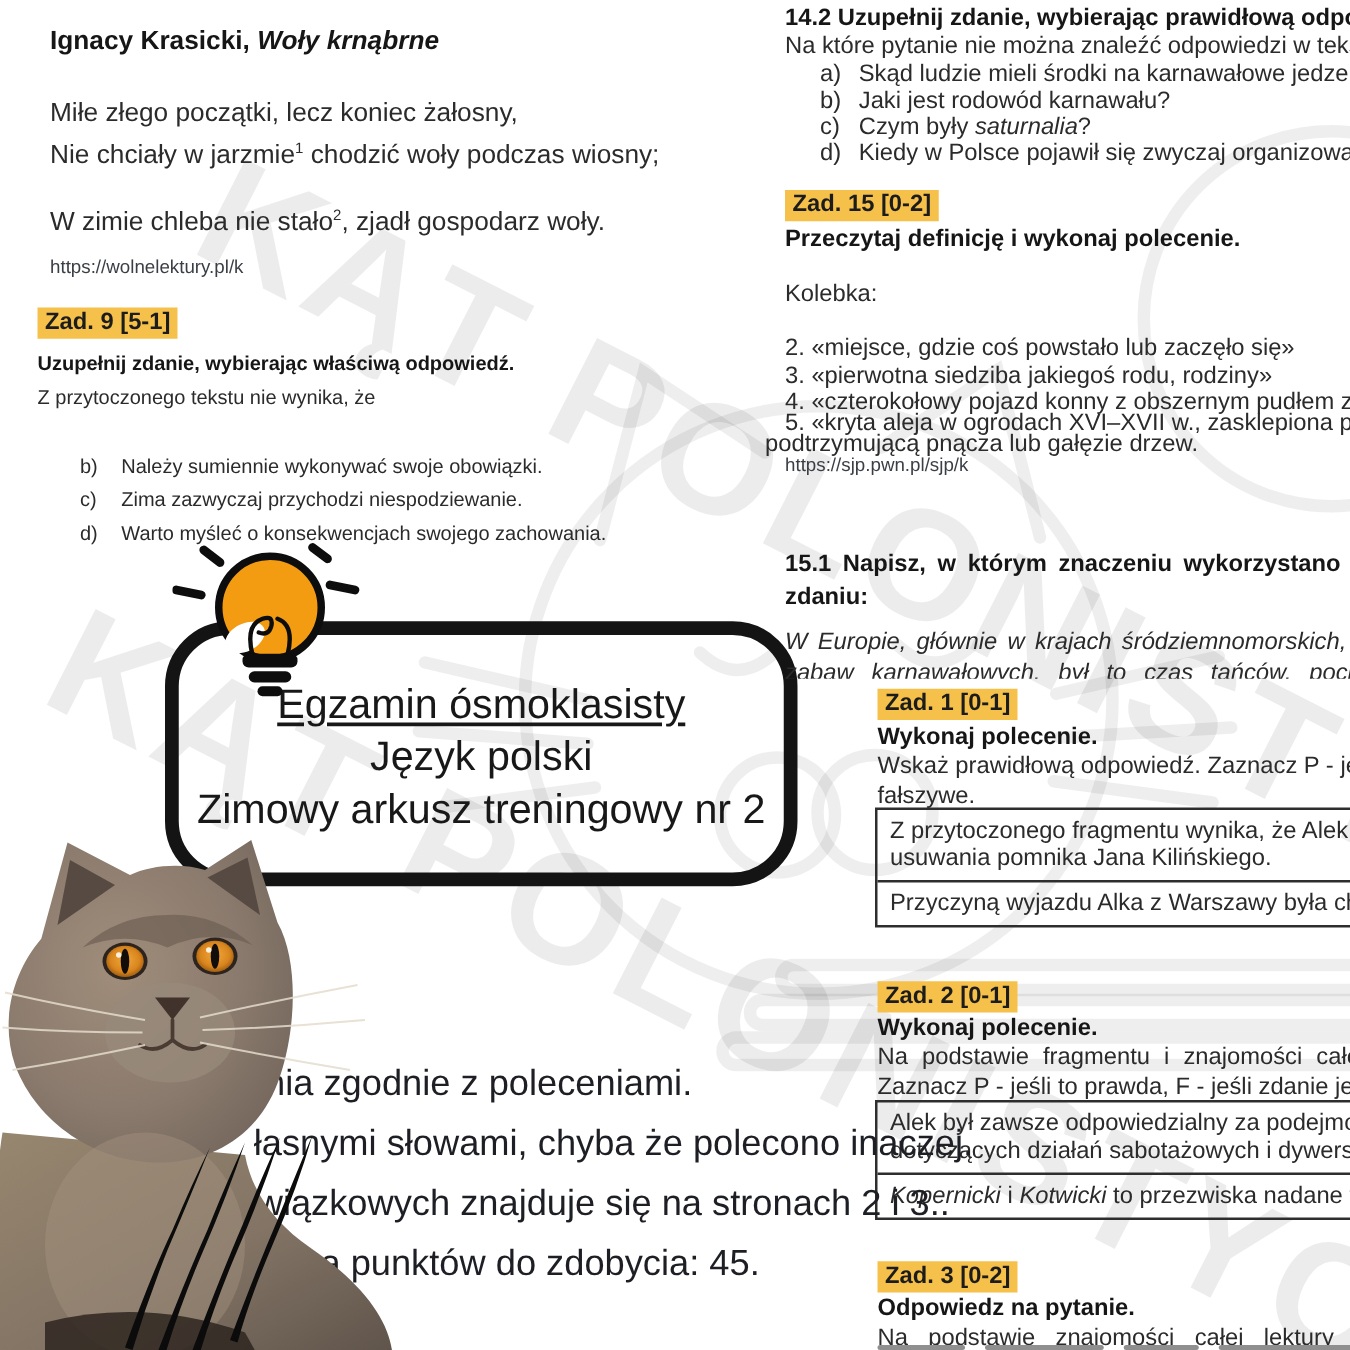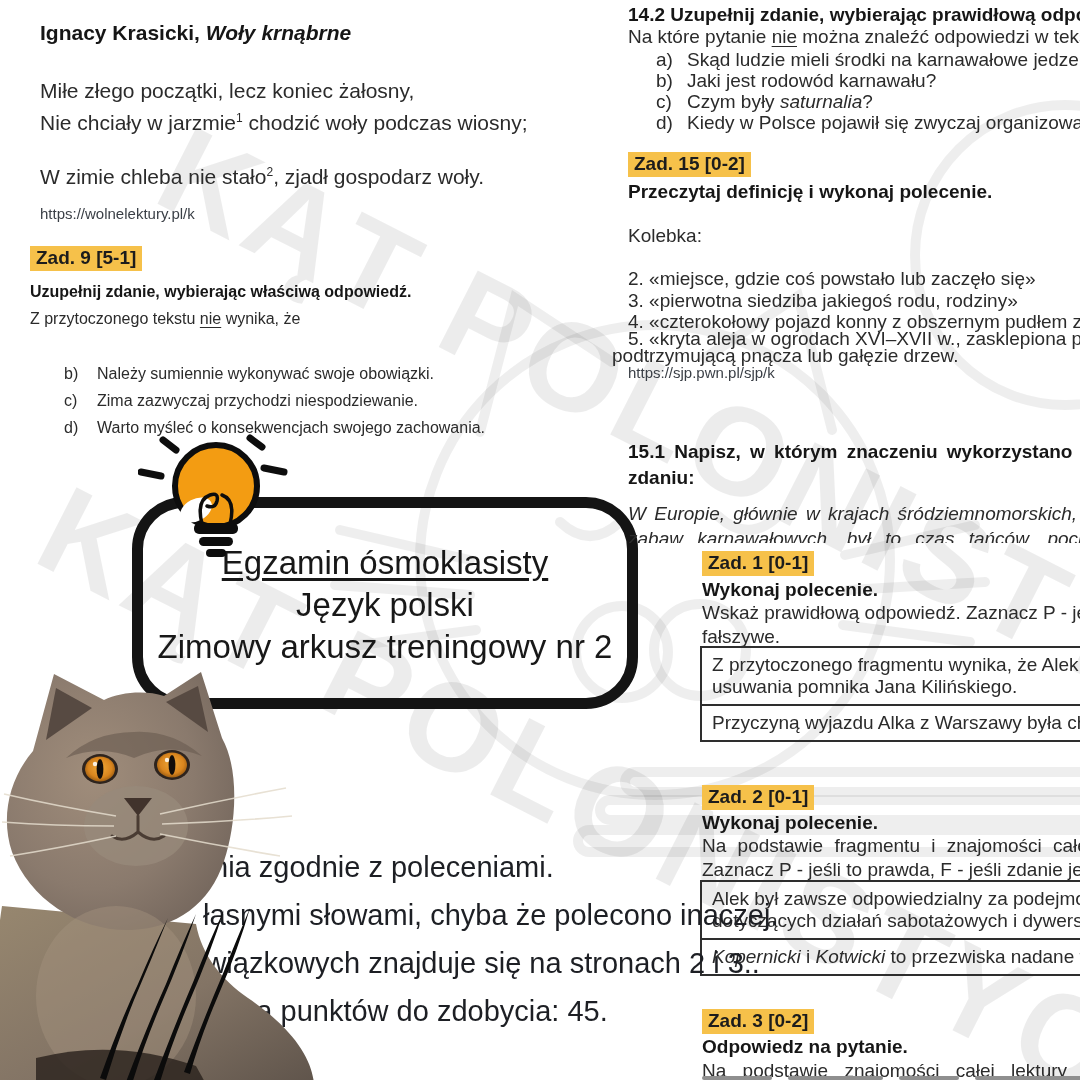--- a/index.html
+++ b/index.html
@@ -1,21 +1,21 @@
 <!DOCTYPE html>
 <html><head>
 <meta charset="utf-8">
 <style>
   html,body{margin:0;padding:0;background:#ddd}
   .page{position:relative;width:1080px;height:1080px;overflow:hidden;background:#ffffff;
         font-family:"Liberation Sans","DejaVu Sans",sans-serif;color:#2b2b2b}
   .abs{position:absolute;white-space:nowrap}
   .b{font-weight:700;color:#161616}
   .it{font-style:italic}
-  .neg{text-decoration:underline;text-underline-offset:3px}
+  .neg{text-underline-offset:3px}
   .badge{display:inline-block;background:#F6C14A;color:#1c1c1c;font-weight:600;padding:1px 6px 2px;font-size:19px}
   .rt{font-size:19px;line-height:22px}
   .lt{font-size:16px;line-height:25px}
   .poem{font-size:21px;line-height:26px}
   .src{color:#3a3f46;font-size:15px;text-align:left}
   .optm{display:inline-block;width:33px}
   .optm2{display:inline-block;width:31px}
   sup{font-size:12px}
   .tbl{position:absolute;width:640px;border:2px solid #2e2e2e}
   .tbl .row{padding:6px 10px;font-size:19px;line-height:22px;white-space:nowrap}

